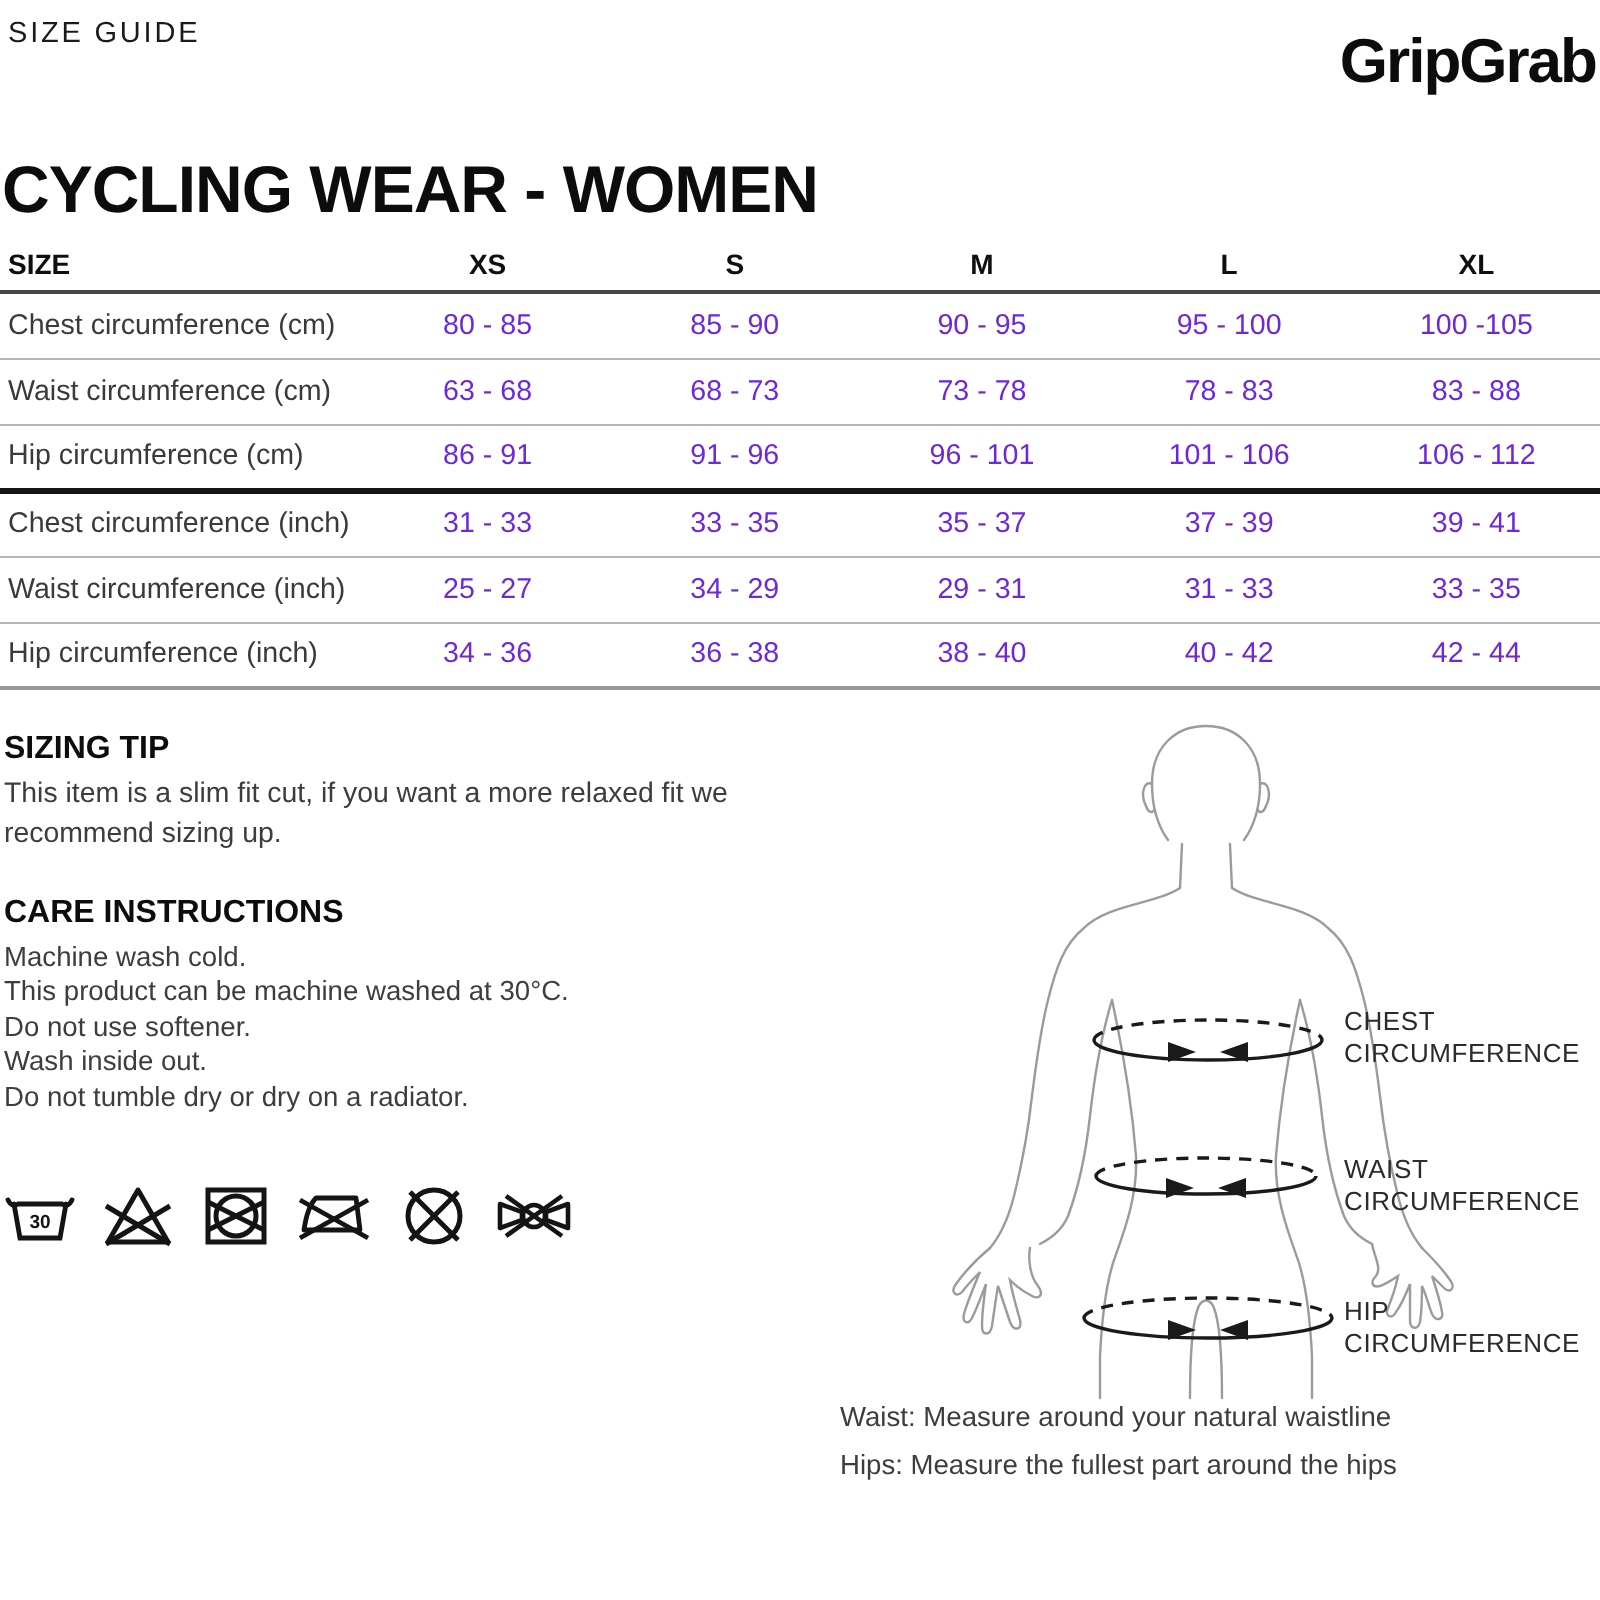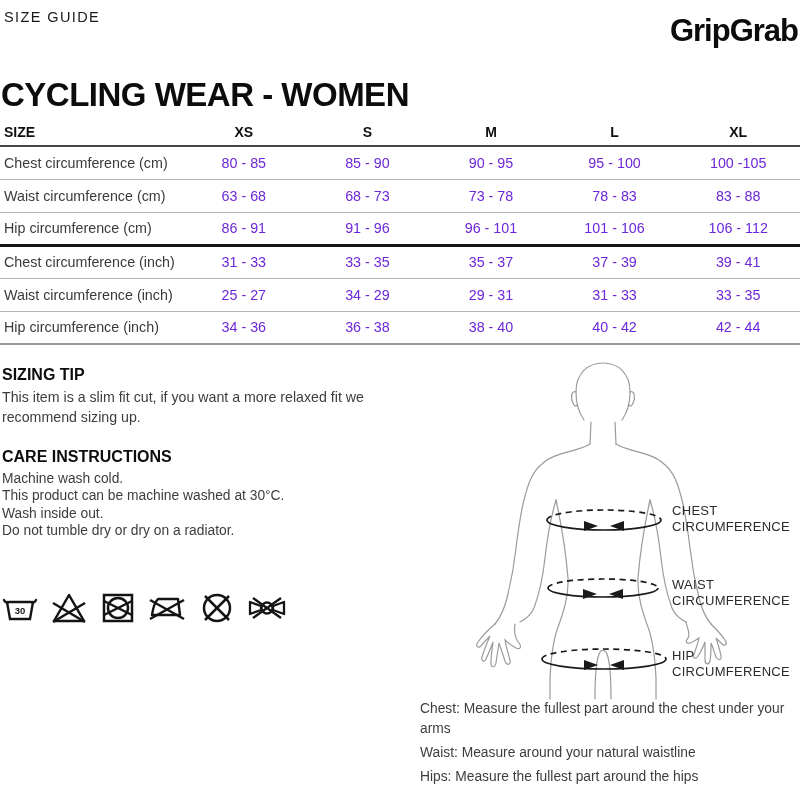--- a/index.html
+++ b/index.html
@@ -159,20 +159,21 @@
   </tbody>
 </table>
 
 <div class="section-h h-sizing">SIZING TIP</div>
 <div class="tip-text">This item is a slim fit cut, if you want a more relaxed fit we recommend sizing up.</div>
 
 <div class="section-h h-care">CARE INSTRUCTIONS</div>
 <div class="care-lines">
   <div>Machine wash cold.</div>
   <div>This product can be machine washed at 30°C.</div>
+  <div>Do not use softener.</div>
   <div>Wash inside out.</div>
   <div>Do not tumble dry or dry on a radiator.</div>
 </div>
 
 <div class="care-icons">
   <span class="cicon">
     <svg width="36" height="36" viewBox="0 0 36 36" fill="none" stroke="#141414" stroke-width="2.4" stroke-linecap="round">
       <path d="M2,10 Q4,14 7,12 L29,12 Q32,14 34,10"></path>
       <path d="M5,12 L8,29 L28,29 L31,12"></path>
       <text x="18" y="24" text-anchor="middle" font-size="9.5" font-weight="700" fill="#141414" stroke="none">30</text>
@@ -275,16 +276,15 @@
 <div class="fig-label fl-waist">
   <div>WAIST</div>
   <div>CIRCUMFERENCE</div>
 </div>
 <div class="fig-label fl-hip">
   <div>HIP</div>
   <div>CIRCUMFERENCE</div>
 </div>
 
 <div class="measure-notes">
-  <p>Chest: Measure the fullest part around the chest under your arms</p>
   <p>Waist: Measure around your natural waistline</p>
   <p>Hips: Measure the fullest part around the hips</p>
 </div>
 
 </body></html>

